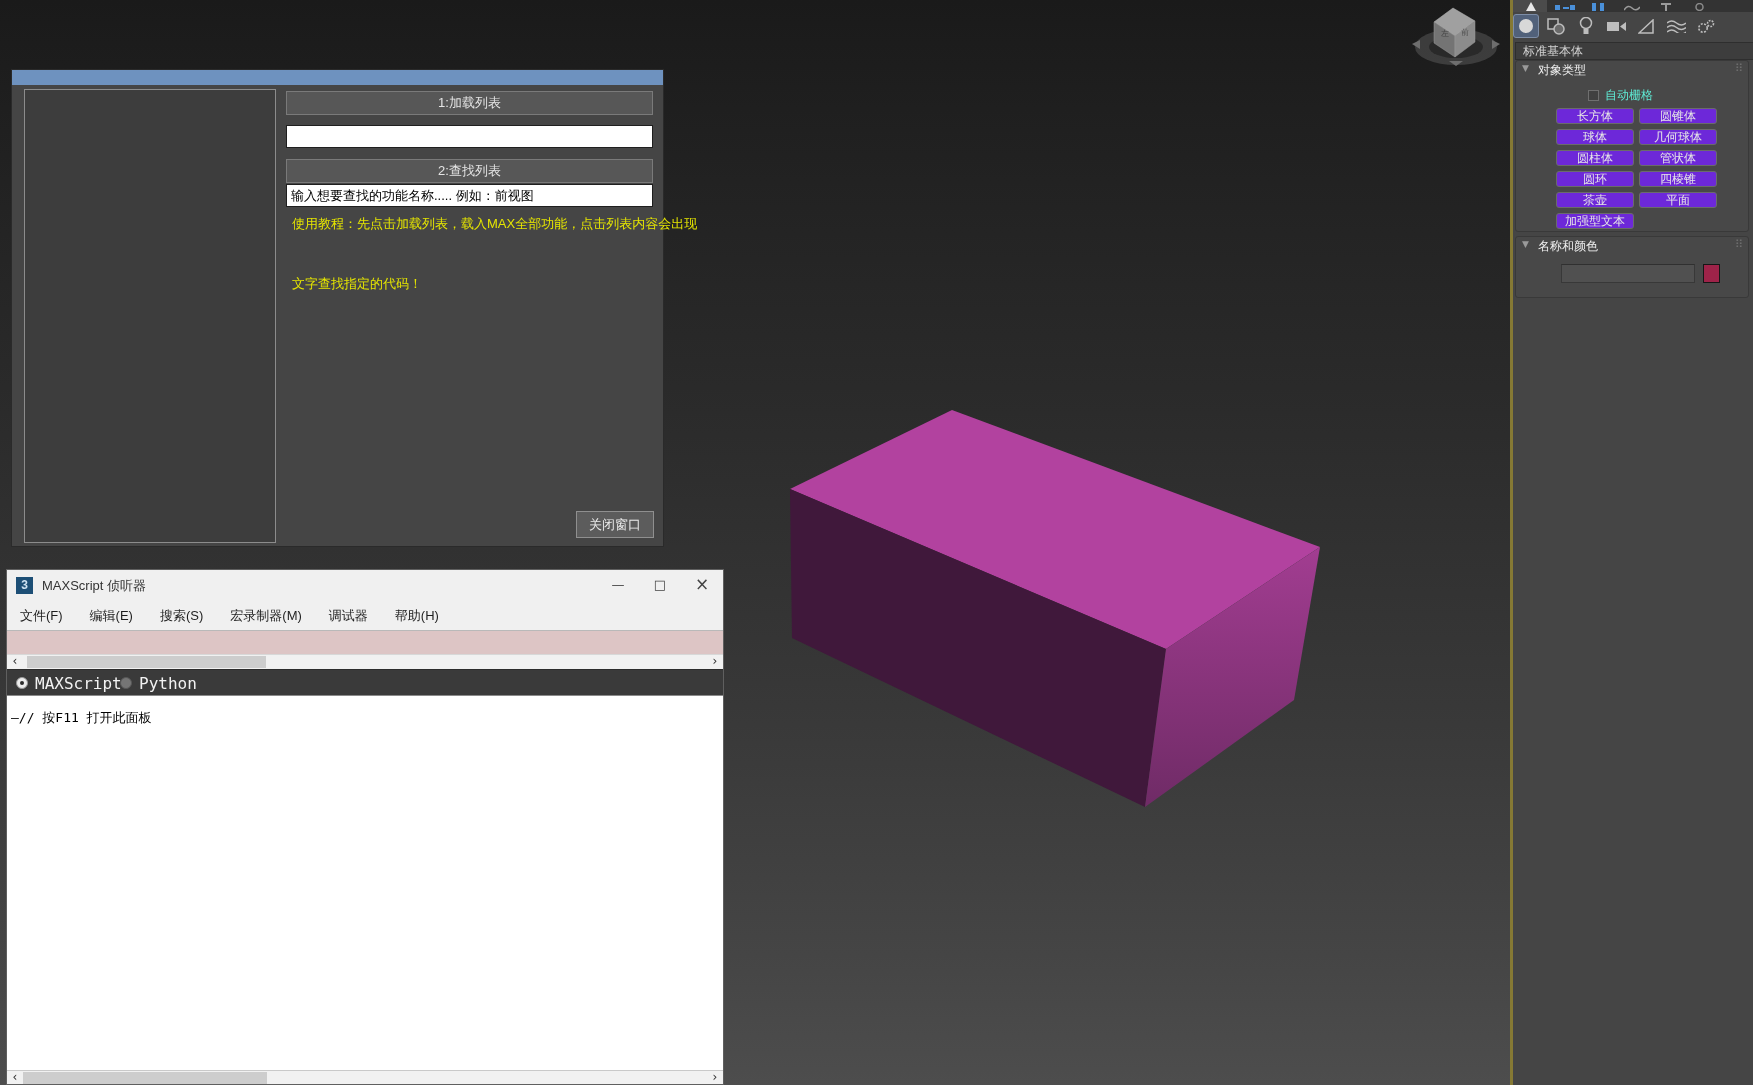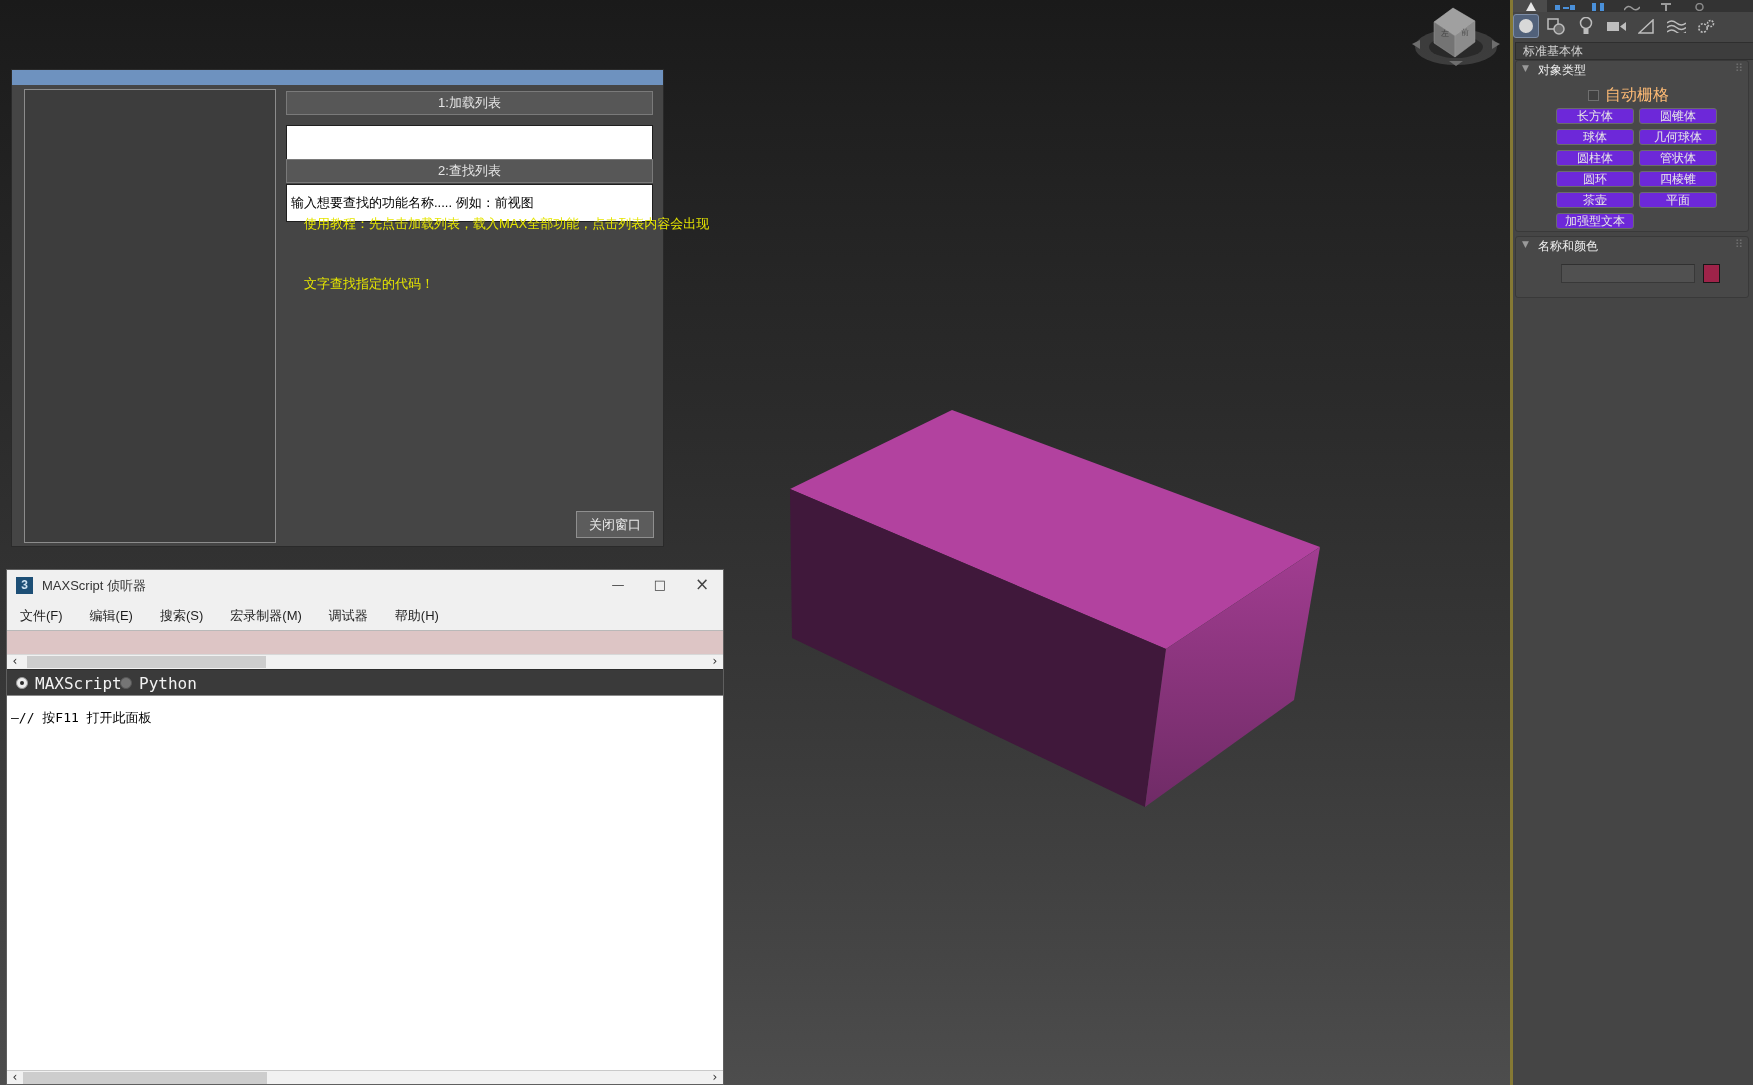--- a/index.html
+++ b/index.html
@@ -16,24 +16,24 @@
 
   
   #finder-dialog { left:11px; top:69px; width:653px; height:478px; background:#454545; border:1px solid #2a2a2a; }
   #finder-titlebar { left:0; top:0; width:100%; height:15px; }
   #finder-listbox { left:12px; top:19px; width:252px; height:454px; background:#3d3d3d; border:1px solid #8c8c8c; }
   .finder-btn {
     left:274px; width:367px; height:24px; background:#575757; border:1px solid #7a7a7a;
     color:#e4e4e4; font-size:13px; text-align:center; line-height:22px; cursor:default;
   }
   .finder-input {
-    left:274px; width:367px; height:38px; background:#ffffff; border:1px solid #1f1f1f;
+    left:274px; width:367px; height:23px; background:#ffffff; border:1px solid #1f1f1f;
     color:#000; font-size:13px; padding:0 4px; font-family:"Liberation Sans", sans-serif;
   }
-  .tut-line { left:292px; height:20px; font-size:13px; white-space:nowrap; }
+  .tut-line { left:280px; height:20px; font-size:13px; white-space:nowrap; }
   #finder-close-btn {
     left:564px; top:441px; width:78px; height:27px; background:#5c5c5c; border:1px solid #8f8f8f;
     color:#ebebeb; font-size:13px; text-align:center; line-height:25px;
   }
 
   
   #listener { left:6px; top:569px; width:718px; height:516px; background:#f0f0f0; border:1px solid #5f5f5f; display:flex; flex-direction:column; }
   #listener-titlebar { height:31px; background:#f0f0f0; display:flex; align-items:center; flex:0 0 auto; }
   #listener-app-icon { width:17px; height:17px; margin-left:9px; background:#1d4f76; color:#cfe3f2; font-size:12px; font-weight:bold; text-align:center; line-height:17px; }
   #listener-title { margin-left:9px; color:#333; font-size:13px; }
@@ -69,21 +69,21 @@
   .dd-arrow { position:absolute; right:4px; top:3px; color:#9a9a9a; font-size:9px; font-family:"DejaVu Sans", sans-serif; }
   .rollout { left:2px; width:234px; background:#484848; border:1px solid #393939; border-radius:3px; }
   #rollout-object-type { top:60px; height:172px; }
   #rollout-name-color { top:236px; height:62px; }
   .rollout-header { position:absolute; left:0; top:0; width:100%; height:17px; }
   .rollout-arrow { position:absolute; left:6px; top:2px; color:#9a9a9a; font-size:9px; font-family:"DejaVu Sans", sans-serif; }
   .rollout-title { position:absolute; left:22px; top:1px; color:#f0f0f0; font-size:12px; font-weight:normal; }
   .rollout-grip { position:absolute; right:6px; top:1px; color:#6d6d6d; font-size:11px; font-family:"DejaVu Sans", sans-serif; letter-spacing:-1px; }
   #autogrid-row { position:absolute; left:72px; top:27px; height:14px; display:flex; align-items:center; }
   #autogrid-checkbox { width:11px; height:11px; background:#414141; border:1px solid #6f6f6f; margin-right:6px; }
-  #autogrid-label { color:#fdba74; font-size:16px; }
+  #autogrid-label { color:#5eead4; font-size:12px; }
   #prim-grid { position:absolute; left:40px; top:47px; display:grid; grid-template-columns:78px 78px; column-gap:5px; row-gap:5px; }
   .prim-btn {
     height:16px; background:#6d28d9; border:1px solid #6b6b6b; border-radius:3px;
     color:#e6e6e6; font-size:12px; text-align:center; line-height:14px; white-space:nowrap; overflow:hidden;
   }
   #name-field { position:absolute; left:45px; top:27px; width:134px; height:19px; background:#505050; border:1px solid #383838; border-top-color:#303030; }
   #color-swatch { position:absolute; left:187px; top:27px; width:17px; height:19px; border:1px solid #161616; }
 
   svg text { font-family:"Liberation Sans", sans-serif; }
 </style>

